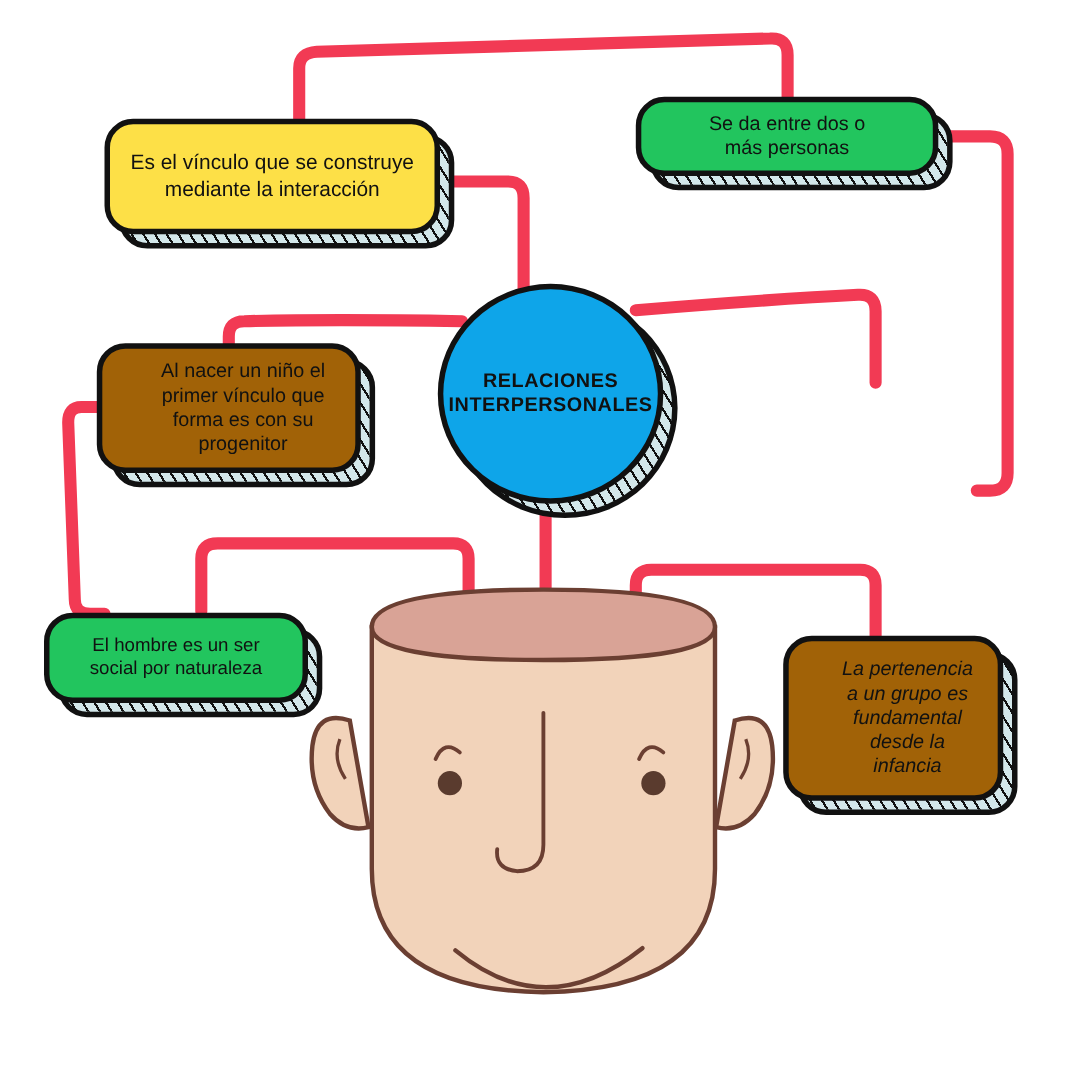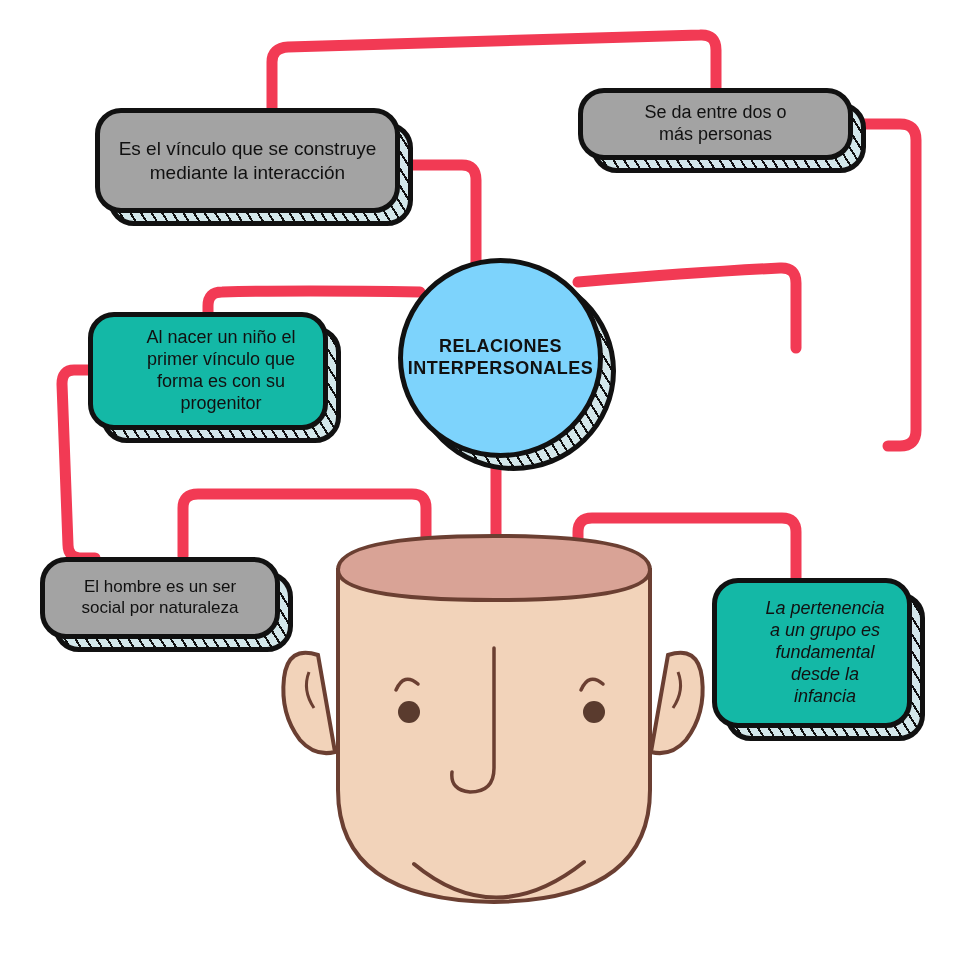--- a/index.html
+++ b/index.html
@@ -17,26 +17,26 @@
         display:flex;align-items:center;justify-content:center;
         text-align:center;color:#111;line-height:1.22;
         box-sizing:border-box;padding:6px 10px;z-index:2;}
   
   .slab{position:absolute;border:5px solid #111;border-radius:26px;
         background:
           repeating-linear-gradient(58deg,#111 0 2px,#d3e7ea 2px 9px),
           #cfe4e6;
         box-sizing:border-box;z-index:1;}
 
-  .green  .card{background:#a3a3a3;text-align:center;}
-  .pink   .card{background:#a3a3a3;}
-  .yellow .card{background:#14b8a6;padding-left:36px;}
+  .green  .card{background:#fde047;text-align:center;}
+  .pink   .card{background:#22c55e;}
+  .yellow .card{background:#a16207;padding-left:36px;}
 
   .circle{position:absolute;border-radius:50%;}
-  .circle .card{border-radius:50%;background:#7dd3fc;
+  .circle .card{border-radius:50%;background:#0ea5e9;
                 font-weight:bold;letter-spacing:.5px;}
   .circle .slab{border-radius:50%;}
 
   
   #n-vinculo   {left:95px; top:108px; width:305px;height:105px;font-size:19px;}
   #n-dosmas    {left:578px;top:88px;  width:275px;height:72px; font-size:18px;}
   #n-nacer     {left:88px; top:312px; width:240px;height:118px;font-size:18px;}
   #n-necesidad {left:668px;top:345px; width:222px;height:108px;font-size:18px;}
   #n-hombre    {left:40px; top:557px; width:240px;height:82px; font-size:17px;padding-left:20px;}
   #n-grupo     {left:712px;top:578px; width:200px;height:150px;font-size:18px;font-style:italic;}

